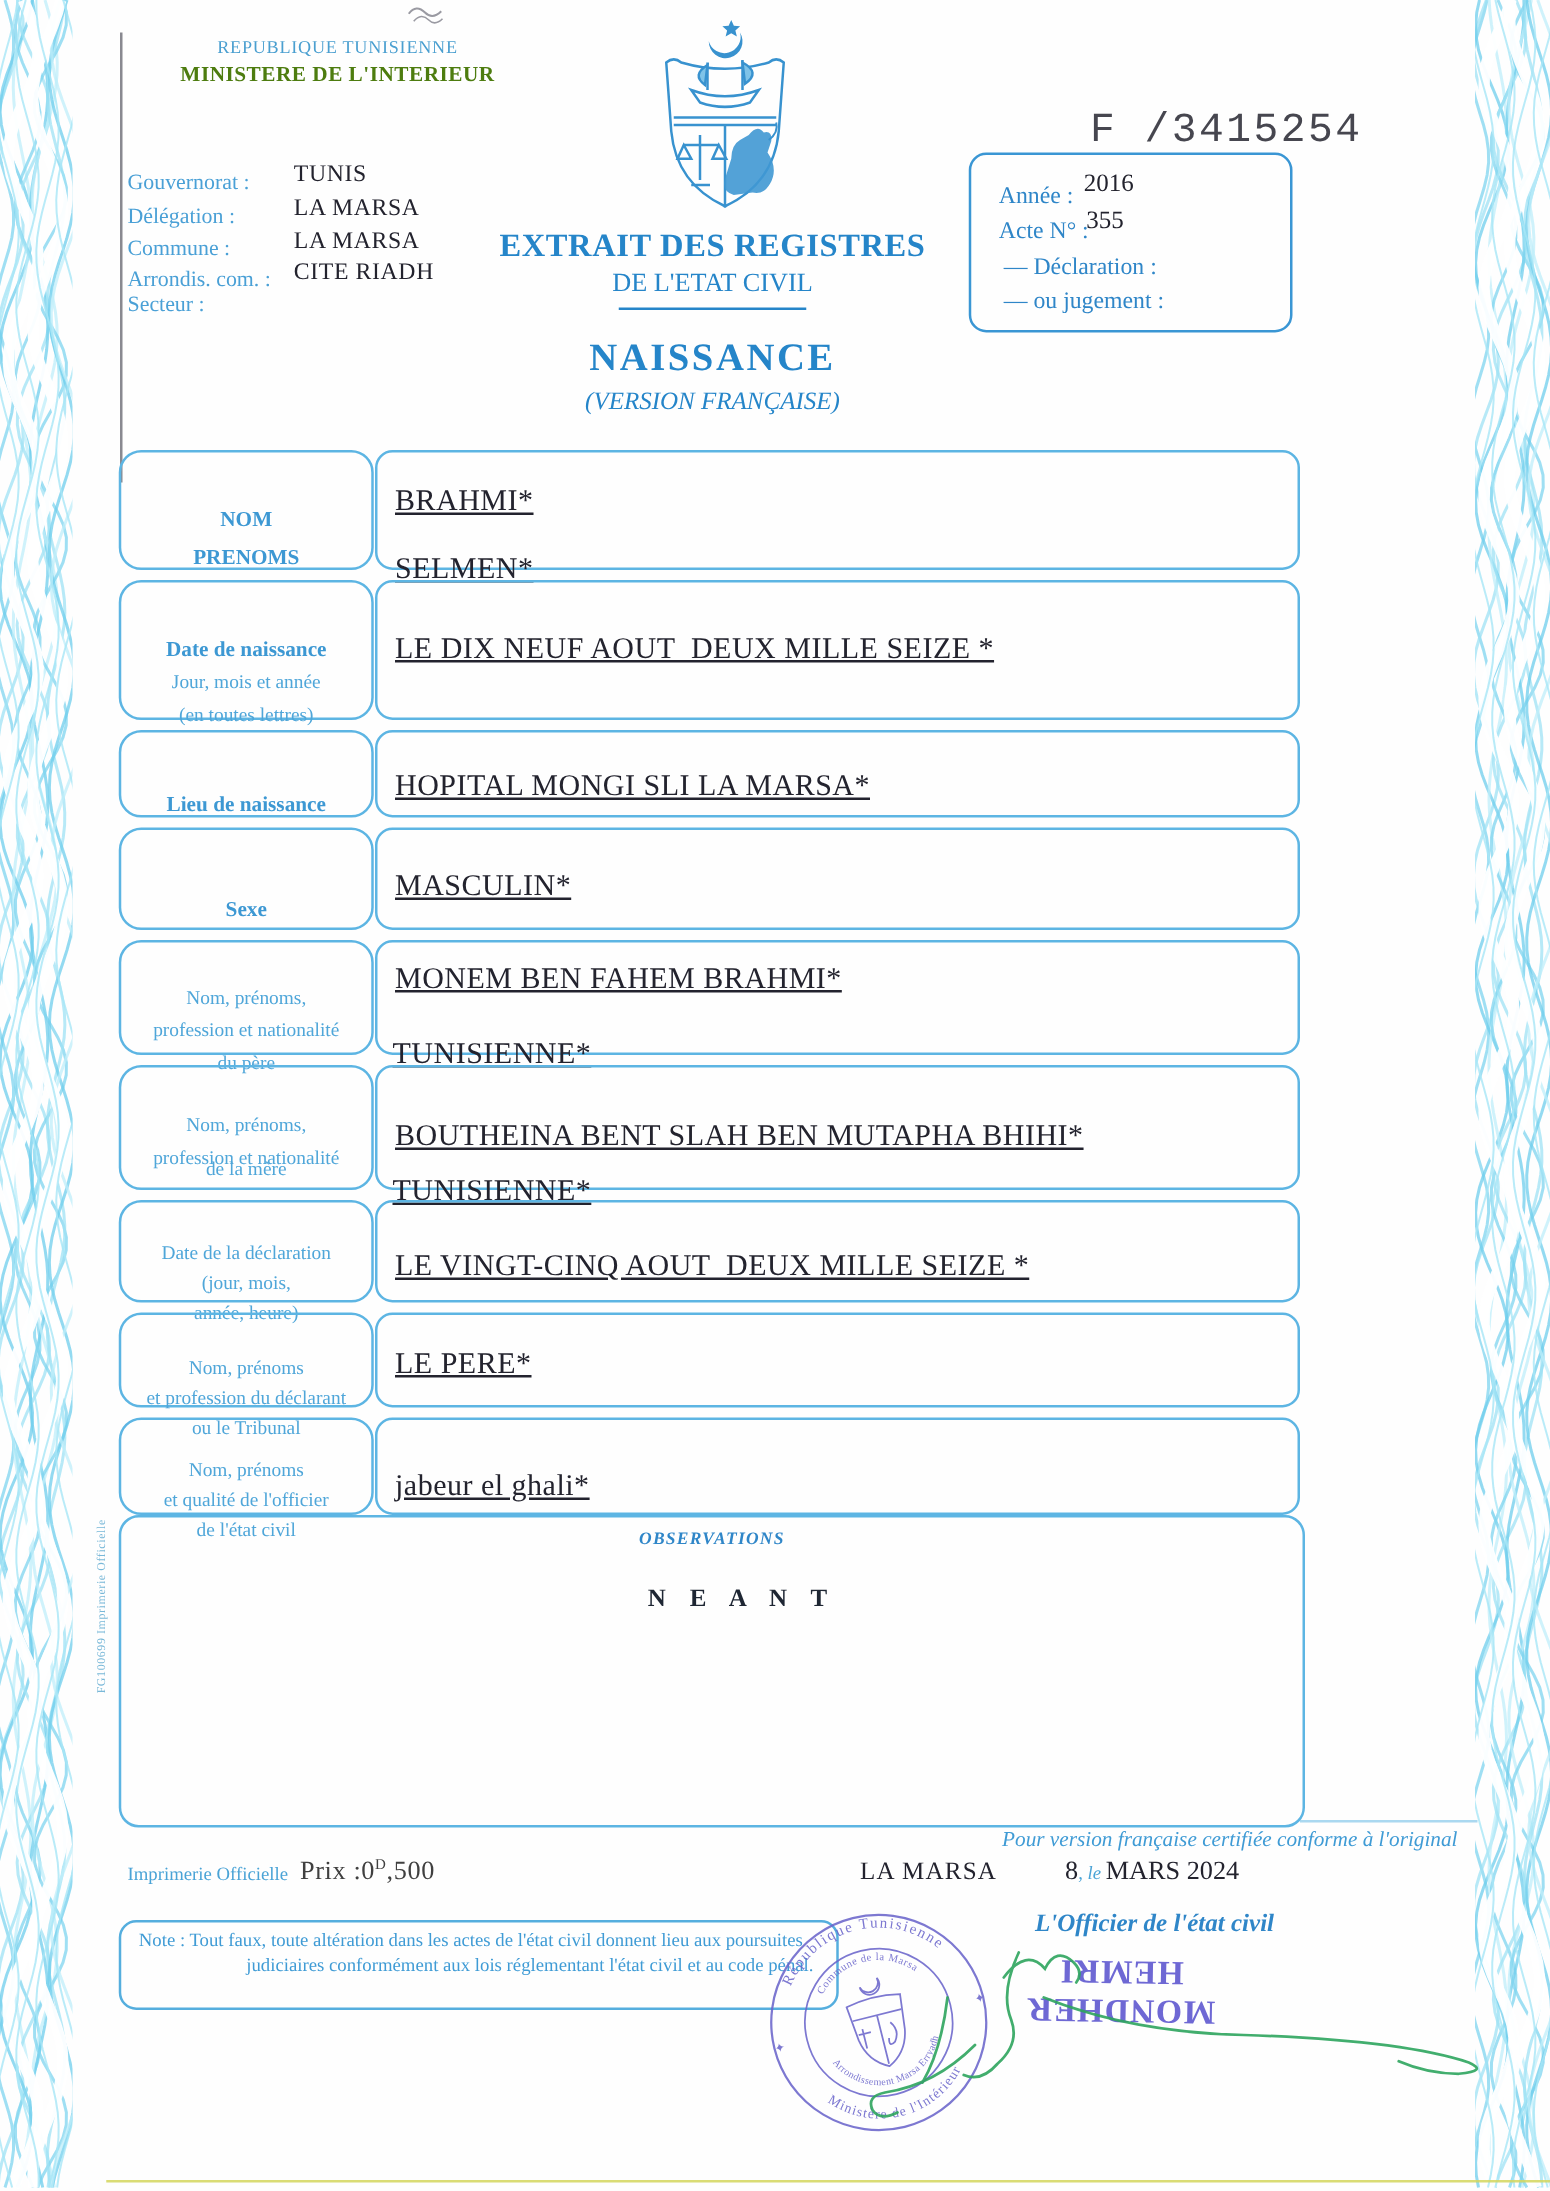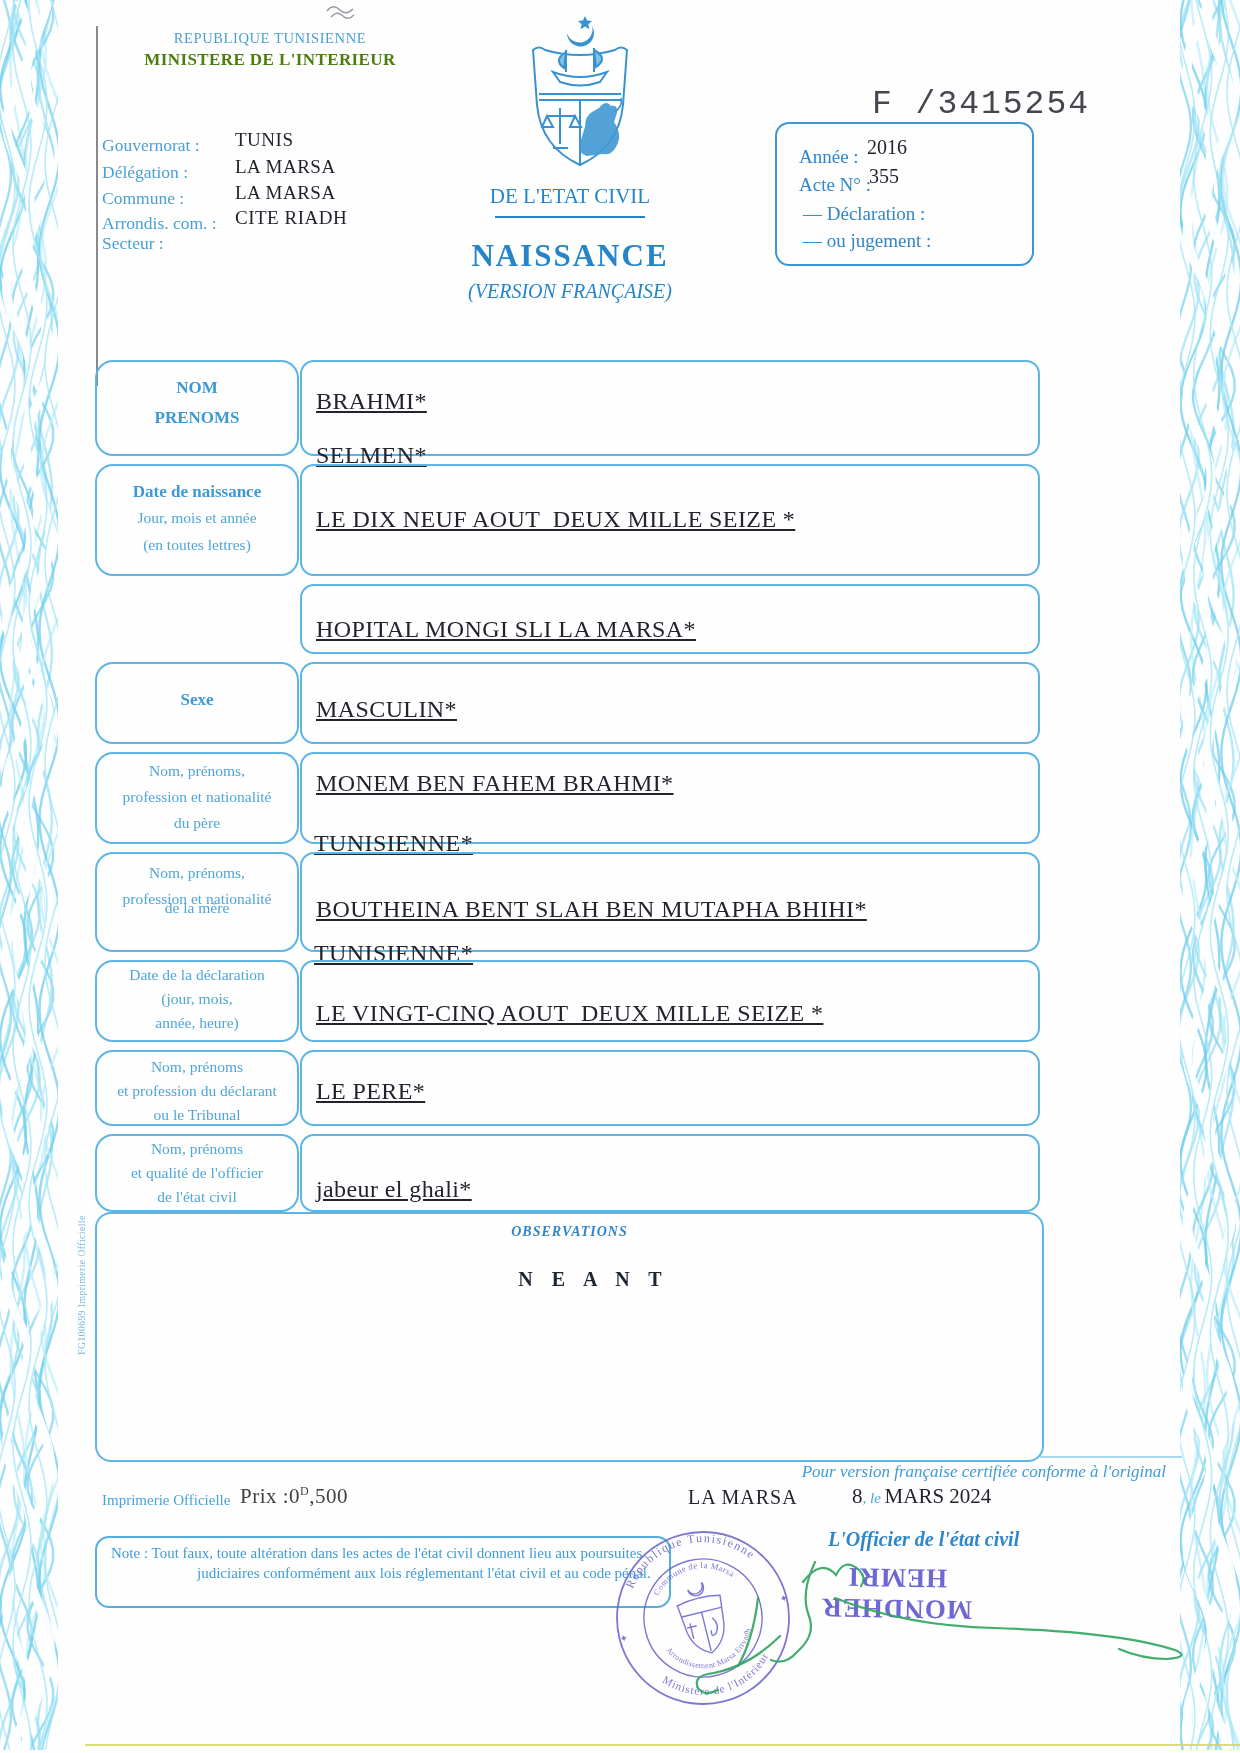--- a/index.html
+++ b/index.html
@@ -34,21 +34,21 @@
   .ab-t{position:absolute;font-size:19px;color:#2f86c8;white-space:nowrap;}
   .ab-v{position:absolute;font-size:20px;color:var(--ink);}
 
   
   .frow{position:absolute;left:95px;width:945px;}
   .flabel{position:absolute;left:0;top:0;width:200px;height:100%;
           border:2px solid var(--bb);border-radius:18px;}
   .fvalue{position:absolute;left:205px;top:0;width:736px;height:100%;
           border:2px solid var(--bb);border-radius:14px;}
   .flabel-line{position:absolute;left:-8px;right:-8px;text-align:center;
-          font-size:15.5px;color:var(--lb);white-space:nowrap;}
+          font-size:15.5px;color:var(--lb);white-space:nowrap;margin-top:28px;}
   .flabel-line.b{font-weight:bold;font-size:17px;color:var(--lbb);}
   .fval{position:absolute;left:14px;font-size:24px;color:var(--ink);
         letter-spacing:.4px;white-space:pre;text-decoration:underline;}
   .fval.trail{left:219px;background:rgba(255,255,255,0);}
 
   
   .obsbox{position:absolute;left:95px;top:1212px;width:945px;height:246px;
           border:2px solid var(--bb);border-radius:16px;}
   .obs-h{position:absolute;left:0;right:0;top:10px;text-align:center;font-weight:bold;
          font-style:italic;font-size:14px;color:#2f86c8;letter-spacing:1px;}
@@ -157,20 +157,21 @@
       <path d="M51,44 q-13,8 -2,16 z M79,42 q15,8 2,17 z" fill="#7fc3e8"></path>
       <path d="M45,100 v36 M32,108 h28"></path>
       <path d="M32,108 l-5,11 h11 z M60,108 l-5,11 h11 z"></path>
       <path d="M38,140 h15"></path>
       <path d="M84,100 q7,-9 12,-2 q7,-2 6,7 l-3,9 q9,13 2,25 q-5,9 -14,7 l-15,2 q-10,-3 -7,-13 l5,-16 q0,-11 7,-15 z" fill="#4098d3" stroke="none" opacity=".9"></path>
       <path d="M100,104 q8,-6 6,-14" stroke-width="1.6"></path>
     </g>
   </svg>
 
   <div class="titleblk">
+    <div class="t1">EXTRAIT DES REGISTRES</div>
     <div class="t2">DE L'ETAT CIVIL</div>
     <div class="t-under"></div>
     <div class="t3">NAISSANCE</div>
     <div class="t4">(VERSION FRANÇAISE)</div>
   </div>
 
   <div class="fnum">F /3415254</div>
   <div class="actebox">
     <span class="ab-t" style="left:22px;top:22px">Année :</span>
     <span class="ab-v" style="left:90px;top:12px">2016</span>
@@ -195,20 +196,23 @@
         <div class="flabel">
           <div class="flabel-line b" style="top: 16px;">Date de naissance</div>
           <div class="flabel-line" style="top: 43px;">Jour, mois et année</div>
           <div class="flabel-line" style="top: 70px;">(en toutes lettres)</div>
         </div>
         <div class="fvalue">
           <span class="fval" style="top: 40px;">LE DIX NEUF AOUT  DEUX MILLE SEIZE *</span>
         </div>
       </div>
       <div class="frow" style="top: 584px; height: 66px;">
+        <div class="flabel">
+          <div class="flabel-line b" style="top: 20px;">Lieu de naissance</div>
+        </div>
         <div class="fvalue">
           <span class="fval" style="top: 30px;">HOPITAL MONGI SLI LA MARSA*</span>
         </div>
       </div>
       <div class="frow" style="top: 662px; height: 78px;">
         <div class="flabel">
           <div class="flabel-line b" style="top: 26px;">Sexe</div>
         </div>
         <div class="fvalue">
           <span class="fval" style="top: 32px;">MASCULIN*</span>

